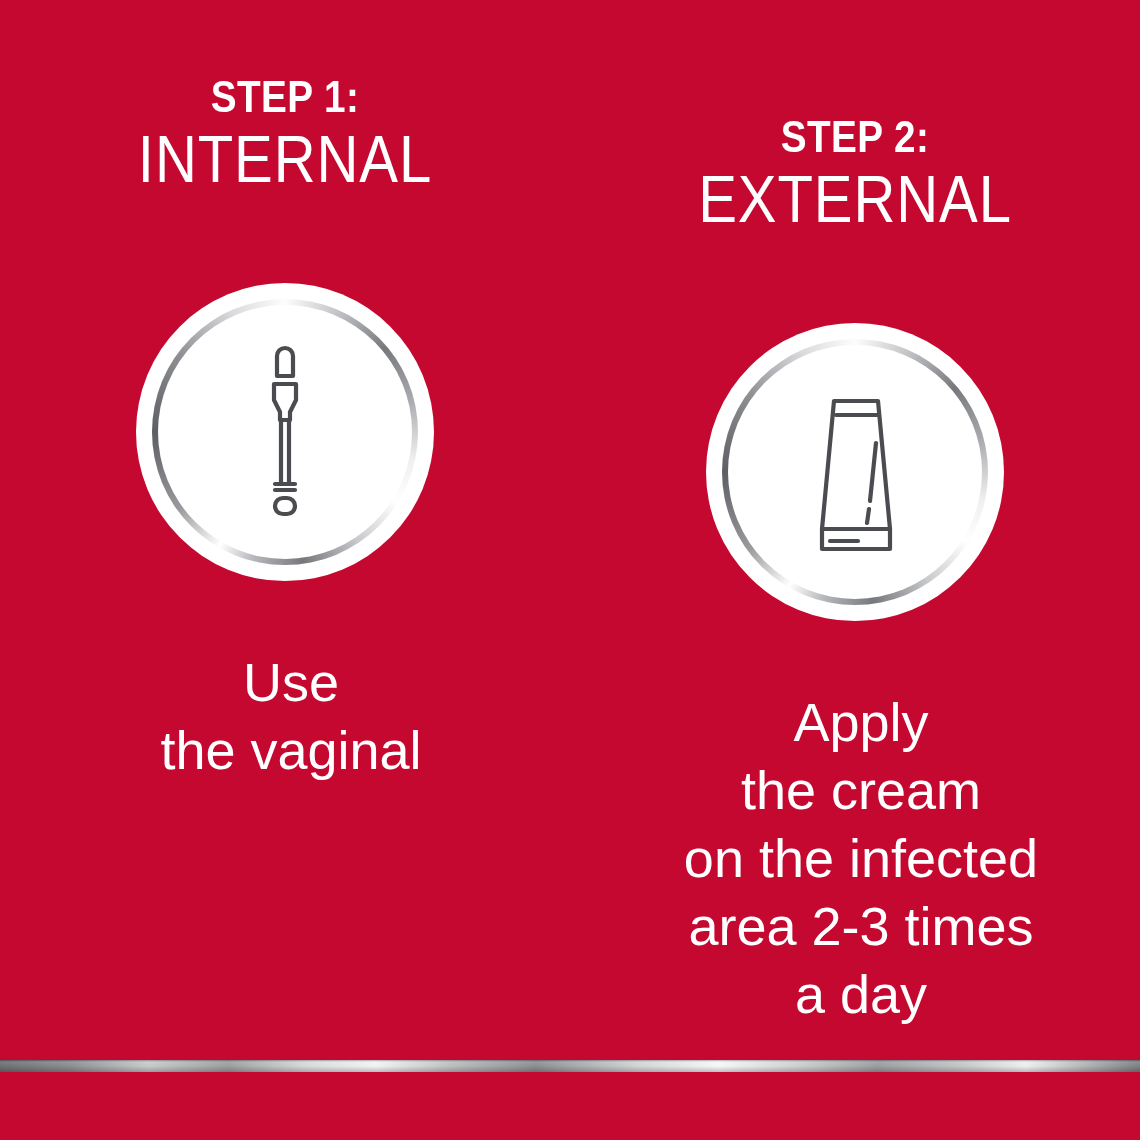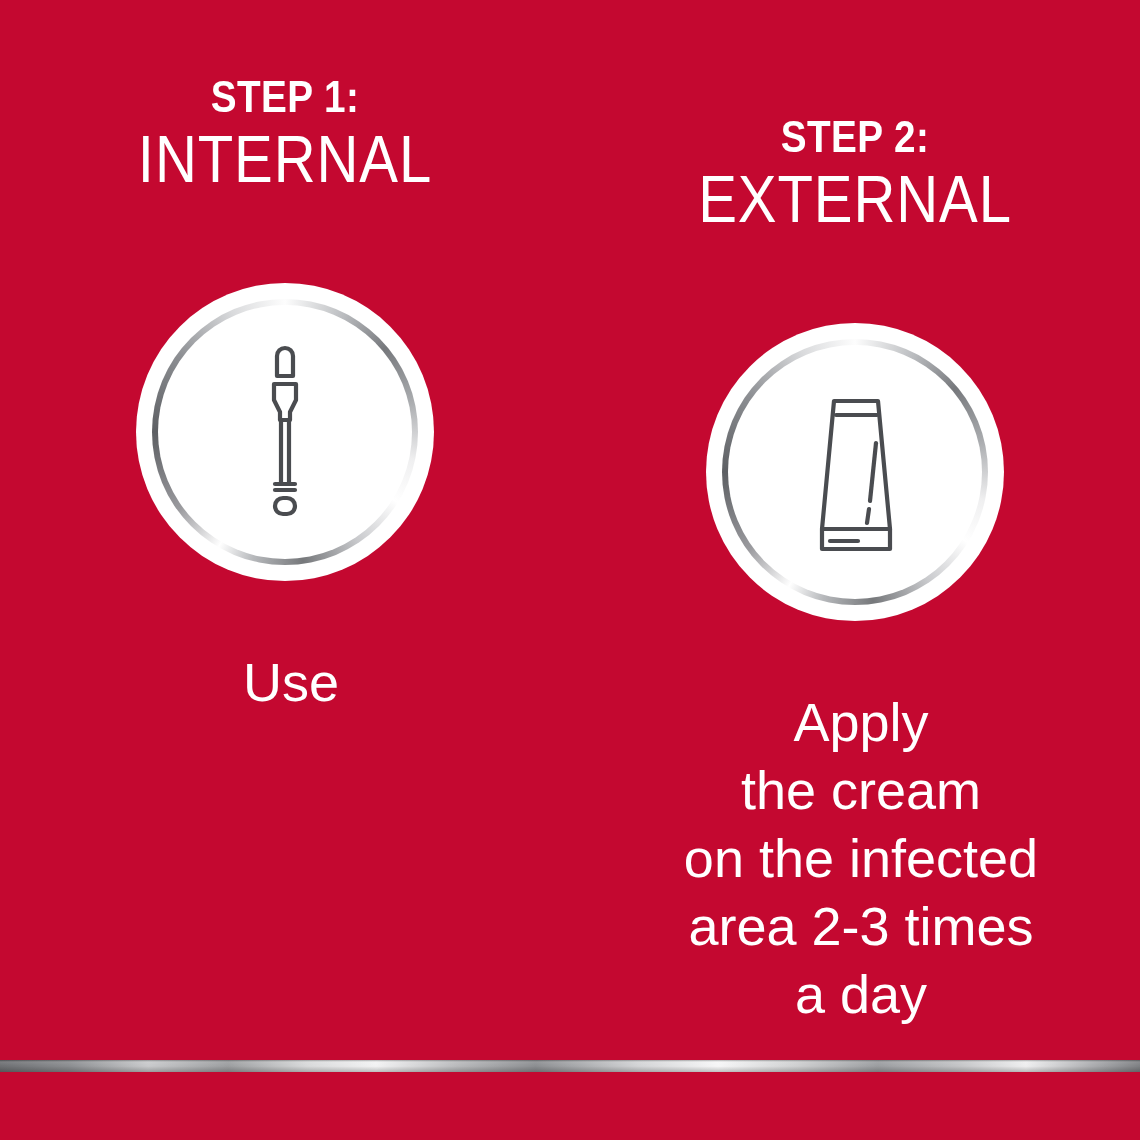--- a/index.html
+++ b/index.html
@@ -179,20 +179,21 @@
         <path d="M30 152 h20"></path>
         <path d="M30 158 h20"></path>
 
         <rect x="30" y="166" width="20" height="16" rx="8"></rect>
       </svg>
     </div>
   </div>
 
   <div class="body-copy">
     <span class="ln">Use</span>
+    <span class="ln">the vaginal</span>
   </div>
 
 </div>
 
 <div class="panel panel-right">
 
   <div class="heading-block">
     <div class="step-line">STEP 2:</div>
     <div class="step-name">EXTERNAL</div>
   </div>

